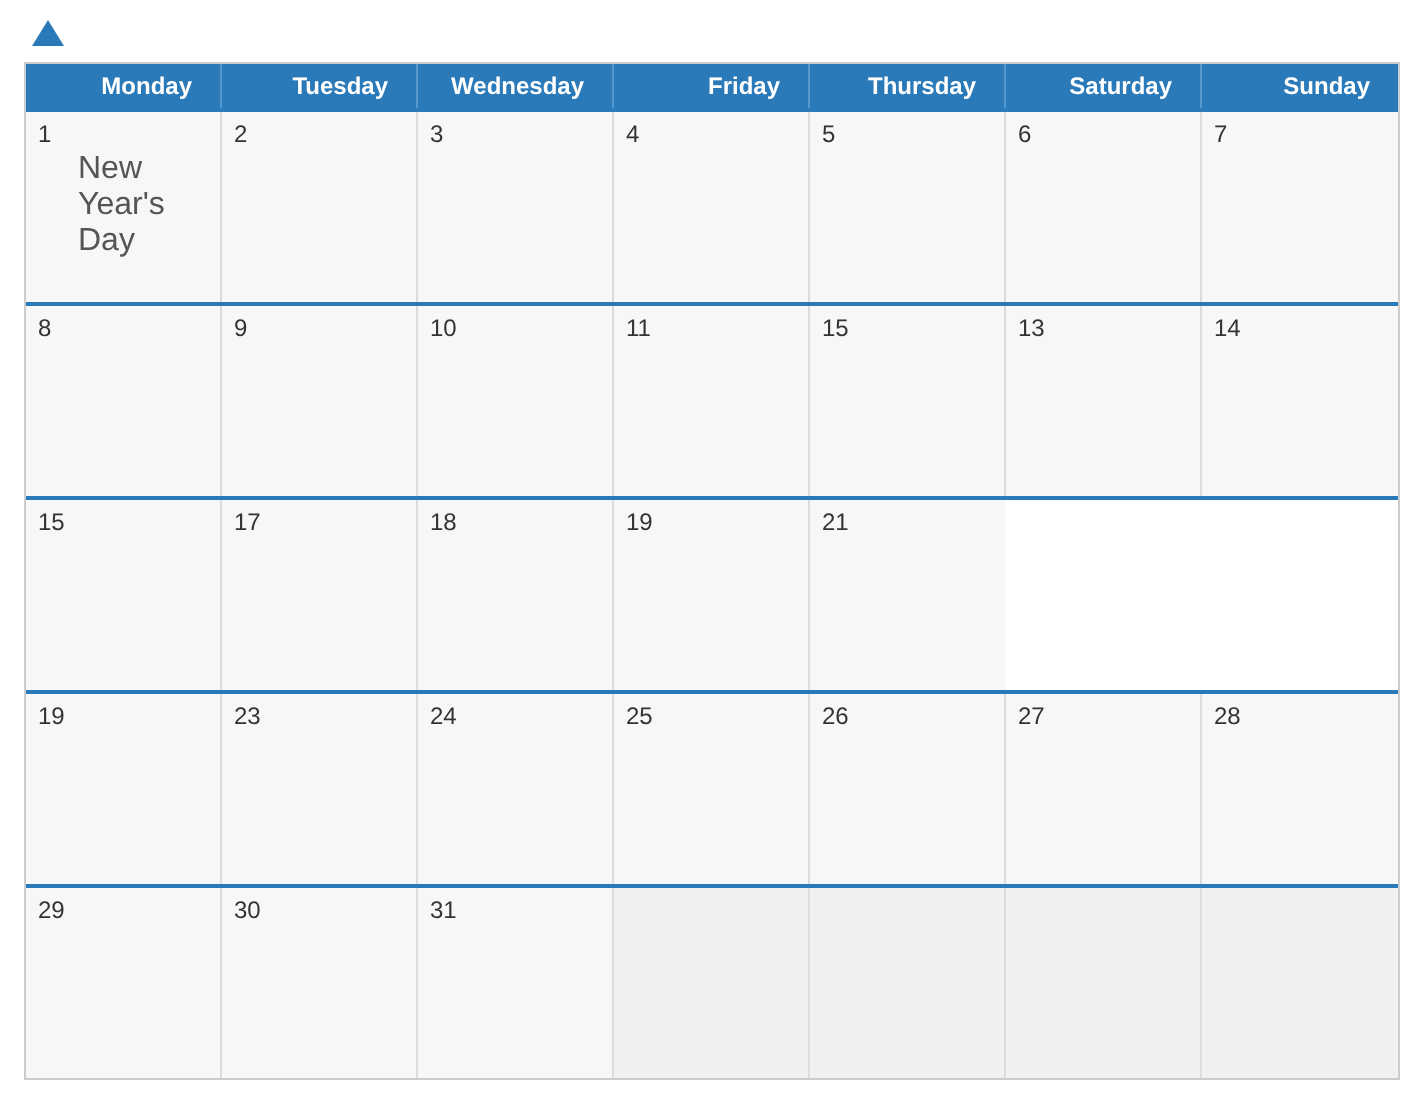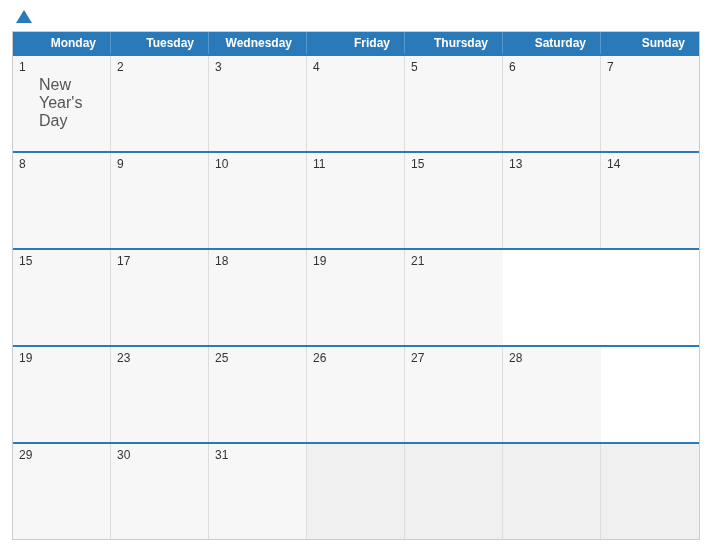--- a/index.html
+++ b/index.html
@@ -221,20 +221,23 @@
           </div>
         </div>
         <div class="week-row">
           <div class="day-cell">
             <span class="day-number">19</span>
           </div>
           <div class="day-cell">
             <span class="day-number">23</span>
           </div>
           <div class="day-cell">
+            <span class="day-number">24</span>
+          </div>
+          <div class="day-cell">
             <span class="day-number">25</span>
           </div>
           <div class="day-cell">
             <span class="day-number">26</span>
           </div>
           <div class="day-cell">
             <span class="day-number">27</span>
           </div>
           <div class="day-cell">
             <span class="day-number">28</span>

